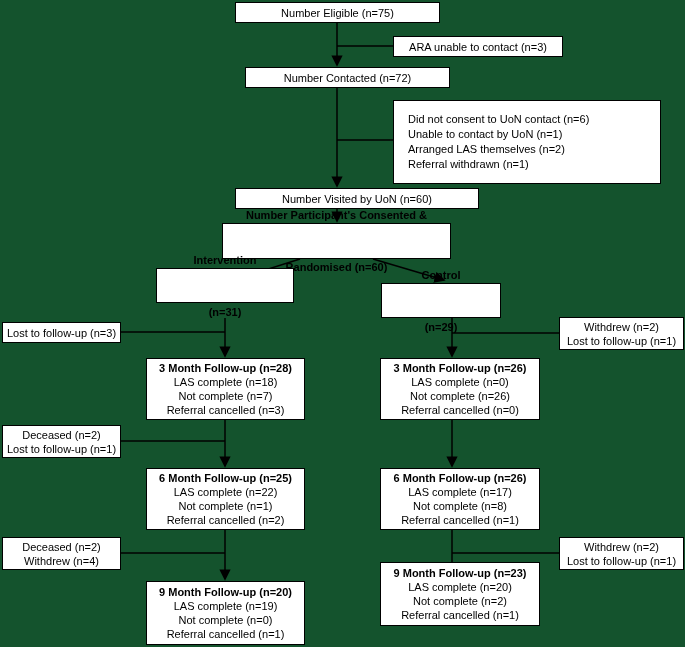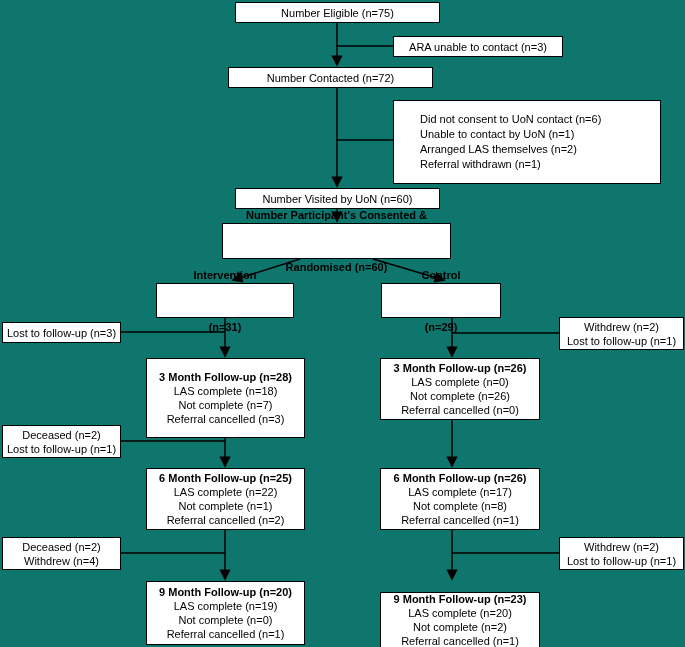--- a/index.html
+++ b/index.html
@@ -5,21 +5,21 @@
   * { margin: 0; padding: 0; box-sizing: border-box; }
   html, body { background: #ffffff; }
   body {
     font-family: "Liberation Sans", "DejaVu Sans", sans-serif;
     color: #000;
   }
   .diagram {
     position: relative;
     width: 685px;
     height: 647px;
-    background: #0f766e;
+    background: #14532d;
     overflow: hidden;
   }
   .wires {
     position: absolute;
     left: 0; top: 0;
   }
   .box {
     position: absolute;
     background: #ffffff;
     border: 1px solid #000000;
@@ -29,21 +29,21 @@
     justify-content: center;
     text-align: center;
     font-size: 11px;
     line-height: 14px;
   }
   .box.bold { font-weight: bold; gap: 38px; }
   .box .title { font-weight: bold; }
   .box.left-align {
     align-items: flex-start;
     text-align: left;
-    padding-left: 26px;
+    padding-left: 14px;
     line-height: 15px;
   }
 </style>
 </head>
 <body>
 
 <div class="diagram">
 
   <svg class="wires" width="685" height="647">
     <defs>
@@ -78,60 +78,60 @@
   </svg>
 
   <div class="box" style="left:235px; top:2px; width:205px; height:21px">
     <span>Number Eligible (n=75)</span>
   </div>
 
   <div class="box" style="left:393px; top:36px; width:170px; height:21px">
     <span>ARA unable to contact (n=3)</span>
   </div>
 
-  <div class="box" style="left:228px; top:67px; width:205px; height:21px">
+  <div class="box" style="left:245px; top:67px; width:205px; height:21px">
     <span>Number Contacted (n=72)</span>
   </div>
 
   <div class="box left-align" style="left:393px; top:100px; width:268px; height:84px">
     <span>Did not consent to UoN contact (n=6)</span>
     <span>Unable to contact by UoN (n=1)</span>
     <span>Arranged LAS themselves (n=2)</span>
     <span>Referral withdrawn (n=1)</span>
   </div>
 
-  <div class="box" style="left:235px; top:188px; width:205px; height:21px">
+  <div class="box" style="left:235px; top:188px; width:244px; height:21px">
     <span>Number Visited by UoN (n=60)</span>
   </div>
 
   <div class="box bold" style="left:222px; top:223px; width:229px; height:36px">
     <span>Number Participant's Consented &amp;</span>
     <span>Randomised (n=60)</span>
   </div>
 
-  <div class="box bold" style="left:156px; top:283px; width:138px; height:35px">
+  <div class="box bold" style="left:156px; top:268px; width:138px; height:35px">
     <span>Intervention</span>
     <span>(n=31)</span>
   </div>
 
   <div class="box bold" style="left:381px; top:283px; width:120px; height:35px">
     <span>Control</span>
     <span>(n=29)</span>
   </div>
 
   <div class="box" style="left:2px; top:322px; width:119px; height:21px">
     <span>Lost to follow-up (n=3)</span>
   </div>
 
   <div class="box" style="left:559px; top:317px; width:125px; height:33px">
     <span>Withdrew (n=2)</span>
     <span>Lost to follow-up (n=1)</span>
   </div>
 
-  <div class="box" style="left:146px; top:358px; width:159px; height:80px">
+  <div class="box" style="left:146px; top:358px; width:159px; height:62px">
     <span class="title">3 Month Follow-up (n=28)</span>
     <span>LAS complete (n=18)</span>
     <span>Not complete (n=7)</span>
     <span>Referral cancelled (n=3)</span>
   </div>
 
   <div class="box" style="left:380px; top:358px; width:160px; height:62px">
     <span class="title">3 Month Follow-up (n=26)</span>
     <span>LAS complete (n=0)</span>
     <span>Not complete (n=26)</span>
@@ -167,20 +167,20 @@
     <span>Lost to follow-up (n=1)</span>
   </div>
 
   <div class="box" style="left:146px; top:581px; width:159px; height:64px">
     <span class="title">9 Month Follow-up (n=20)</span>
     <span>LAS complete (n=19)</span>
     <span>Not complete (n=0)</span>
     <span>Referral cancelled (n=1)</span>
   </div>
 
-  <div class="box" style="left:380px; top:592px; width:160px; height:56px">
+  <div class="box" style="left:380px; top:562px; width:160px; height:64px">
     <span class="title">9 Month Follow-up (n=23)</span>
     <span>LAS complete (n=20)</span>
     <span>Not complete (n=2)</span>
     <span>Referral cancelled (n=1)</span>
   </div>
 
 </div>
 
 </body></html>

